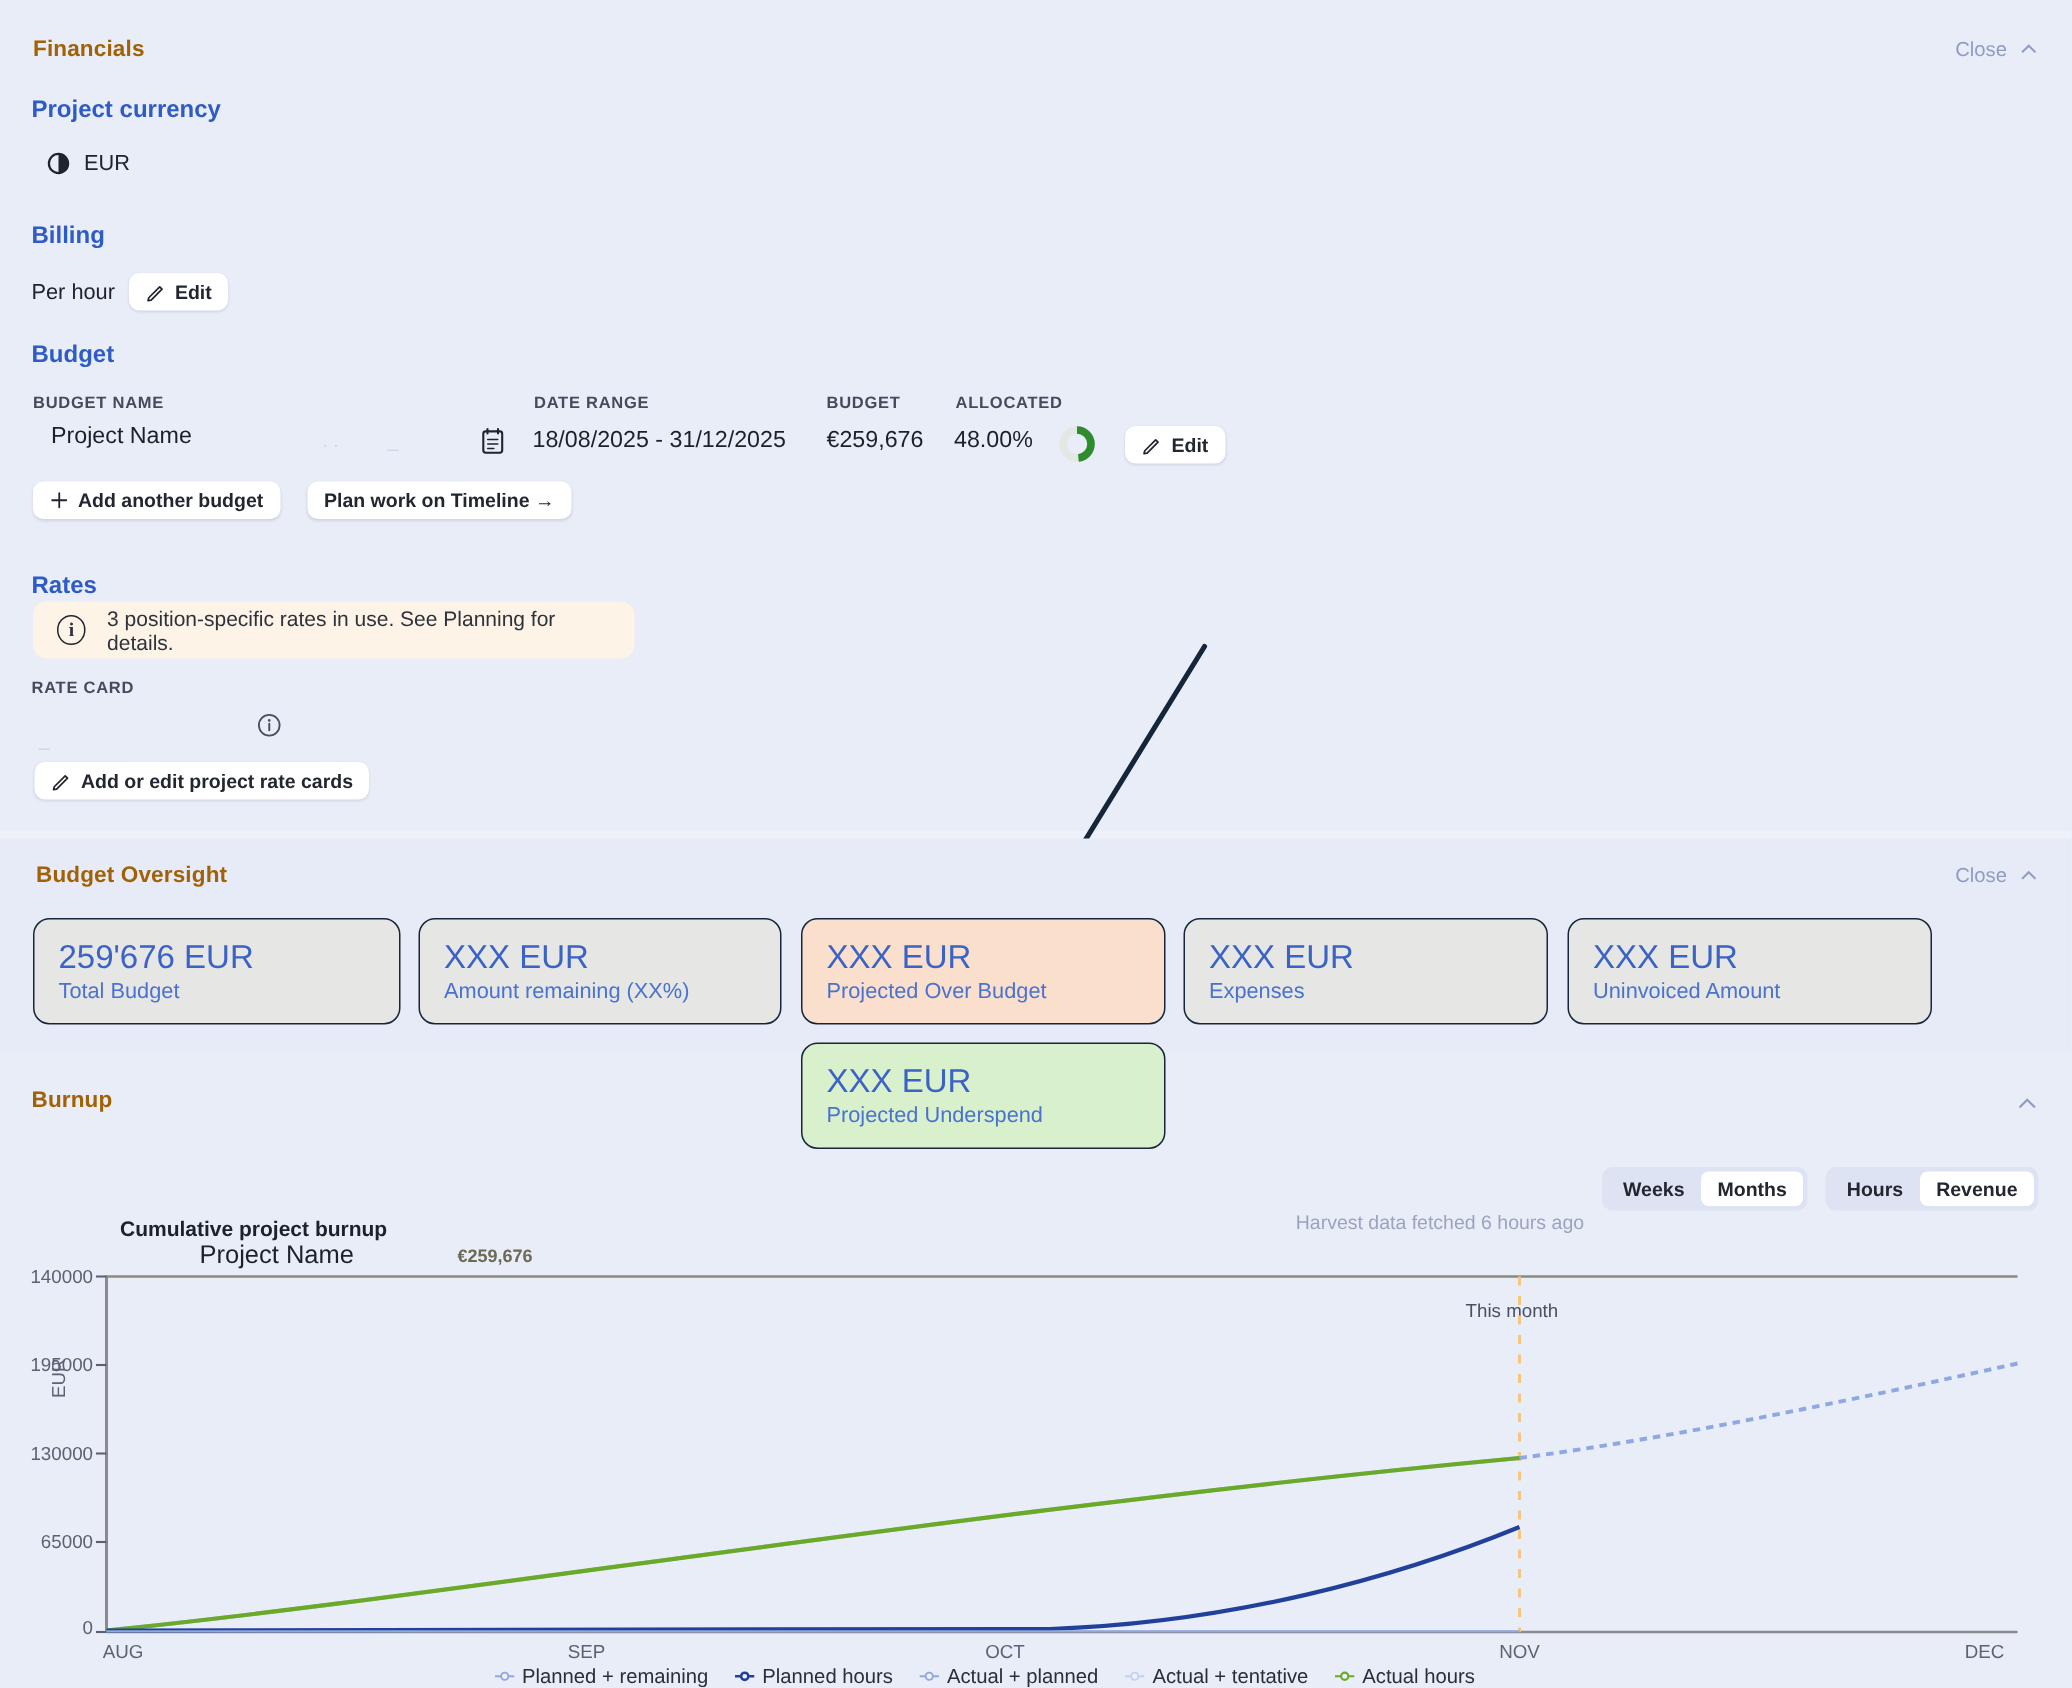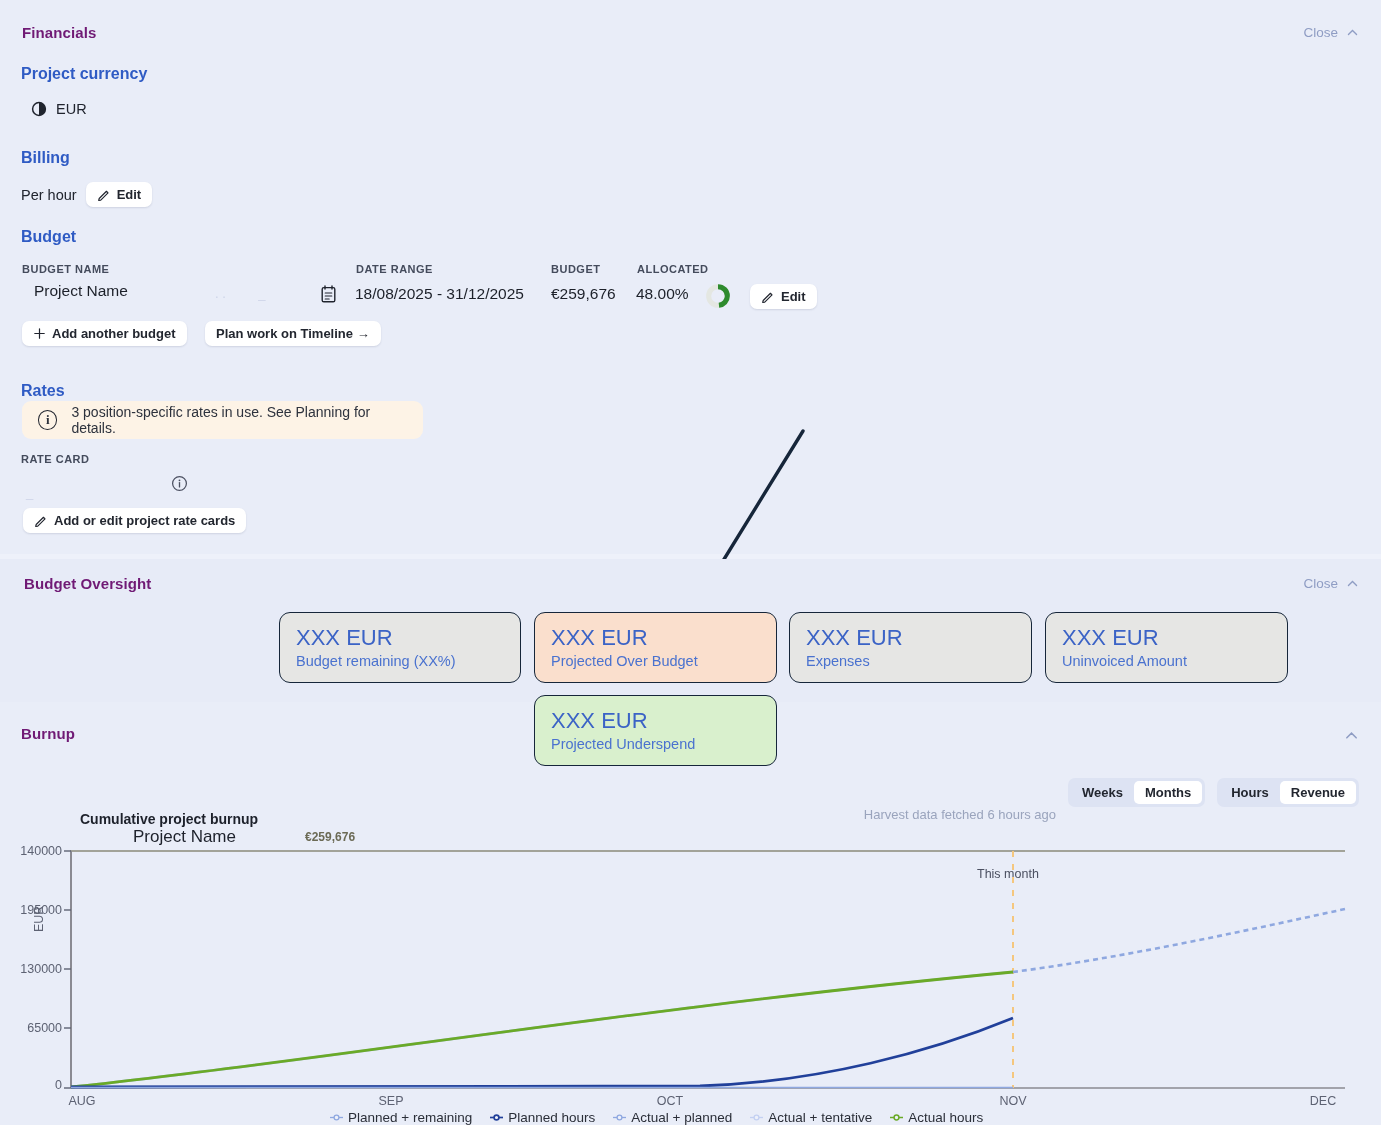--- a/index.html
+++ b/index.html
@@ -18,21 +18,21 @@
 
   
   .panel { position: absolute; left: 0; width: 1381px; background: #e9edf8; }
   .panel-financials { top: 0; height: 554px; }
   .panel-oversight  { top: 559px; height: 143px; background: #e7ebf7; }
   .panel-burnup     { top: 707px; height: 418px; background: #e9edf8; }
   .divider { position:absolute; left:0; width:1381px; height:5px; background:#eef1fa; }
 
   .section-title {
     position: absolute;
-    color: #701a75;
+    color: #a16207;
     font-weight: bold;
     font-size: 15px;
     letter-spacing: .1px;
     text-align: right;
   }
   .close-ctl {
     position: absolute;
     display: flex; align-items: center; gap: 8px;
     color: #8f9dc4; font-size: 13.5px;
     cursor: pointer;
@@ -216,23 +216,27 @@
   <div class="panel panel-oversight">
     <div class="section-title" style="left:24px; top:16px;">Budget Oversight</div>
     <div class="close-ctl" style="right:22px; top:17px;">
       <span>Close</span>
       <svg class="chev" viewBox="0 0 16 16">
         <path d="M3 10.5 L8 5.5 L13 10.5" fill="none" stroke="#8f9dc4" stroke-width="1.6" stroke-linecap="round"></path>
       </svg>
     </div>
   </div>
 
+  <div class="card card-grey" style="left:22px; top:612px; width:245px; height:71px;">
+    <div class="cval">259'676 EUR</div>
+    <div class="clbl">Total Budget</div>
+  </div>
   <div class="card card-grey" style="left:279px; top:612px; width:242px; height:71px;">
     <div class="cval">XXX EUR</div>
-    <div class="clbl">Budget remaining (XX%)</div>
+    <div class="clbl">Amount remaining (XX%)</div>
   </div>
   <div class="card card-red" style="left:534px; top:612px; width:243px; height:71px;">
     <div class="cval">XXX EUR</div>
     <div class="clbl">Projected Over Budget</div>
   </div>
   <div class="card card-grey" style="left:789px; top:612px; width:243px; height:71px;">
     <div class="cval">XXX EUR</div>
     <div class="clbl">Expenses</div>
   </div>
   <div class="card card-grey" style="left:1045px; top:612px; width:243px; height:71px;">

